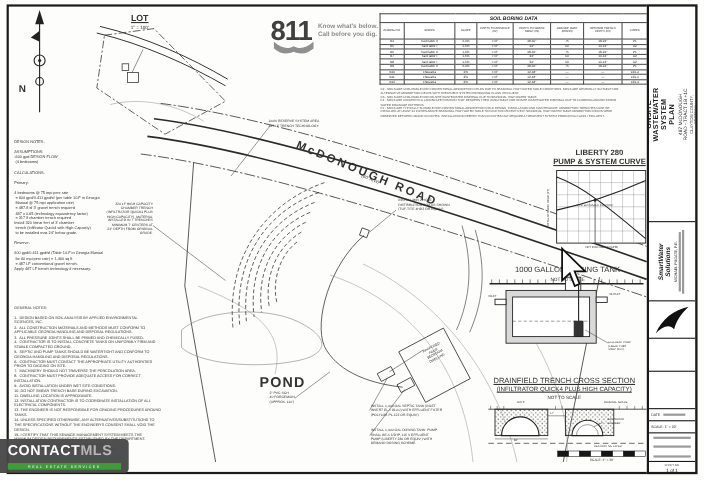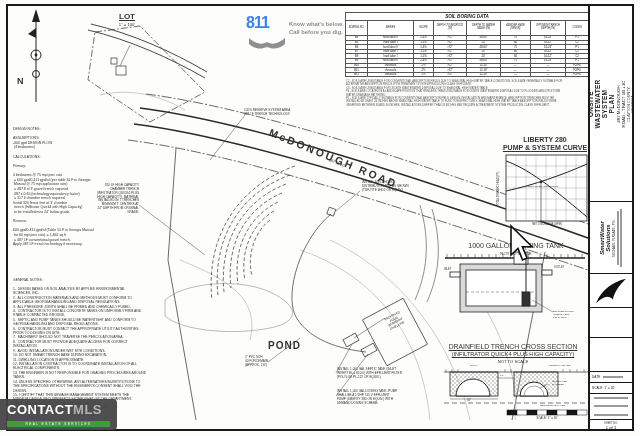--- a/index.html
+++ b/index.html
@@ -175,21 +175,21 @@
       <rect x="557" y="410" width="10" height="5" fill="#fff"></rect>
     <rect x="567" y="410" width="10" height="5" fill="#161616"></rect>
       <rect x="577" y="410" width="10" height="5" fill="#fff"></rect>
   </g>
 </svg>
 
 <div class="t b c" style="left:110px;top:12px;width:34px;font-size:8px;text-decoration:underline;z-index:2">LOT</div>
 <div class="t c" style="left:110px;top:22px;width:34px;font-size:4.2px;z-index:2">1" = 100'</div>
 <div class="t b" style="left:17px;top:76px;font-size:9px;z-index:2">N</div>
 
-<div class="t b" style="left:246px;top:13px;font-size:16px;color:#3b82f6;letter-spacing:-1px;z-index:2">811</div>
+<div class="t b" style="left:246px;top:13px;font-size:25px;color:#404040;letter-spacing:-1px;z-index:2">811</div>
 <div class="t b" style="left:289px;top:20px;font-size:5.8px;color:#8d8d8d;line-height:1.45;z-index:2">Know what's below.
 Call before you dig.</div>
 
 <div id="soil-table" style="z-index:3">
   <table>
     <colgroup>
         <col style="width:22px">
         <col style="width:46px">
         <col style="width:20px">
         <col style="width:33px">
@@ -390,21 +390,21 @@
 CHAMBER TRENCH
 (INFILTRATOR QUICK4 PLUS
 HIGH CAPACITY).  MATERIAL
 INSTALLED IN 7 TRENCHES
 MINIMUM 7' CENTERS AT
 24" DEPTH FROM ORIGINAL
 GRADE.</div>
 <div class="t" style="left:362px;top:181px;font-size:3.1px;z-index:2">INSTALL MIN 2 HOLE
 DISTRIBUTION BOX AS SHOWN
 (TUF-TITE 4HD2 OR EQUIV.)</div>
-<div class="t b" style="left:268px;top:340px;font-size:10px;letter-spacing:1px;z-index:2">POND</div>
+<div class="t b" style="left:236px;top:340px;font-size:13px;letter-spacing:1px;z-index:2">POND</div>
 <div class="t" style="left:245px;top:356px;font-size:3.1px;z-index:2">2" PVC SCH
 40 FORCEMAIN
 (APPROX. 110')</div>
 <div class="t" style="left:337px;top:368px;font-size:3.1px;z-index:2">INSTALL 1,000 GAL SEPTIC TANK (INLET
 INVERT EL = 810.0) WITH EFFLUENT FILTER
 (POLYLOK PL-122 OR EQUIV.)</div>
 <div class="t" style="left:337px;top:390px;font-size:3.1px;z-index:2">INSTALL 1,000 GAL DOSING TANK.  PUMP
 SHALL BE A 1/2HP, 115 V EFFLUENT
 PUMP (LIBERTY 280 OR EQUIV.) WITH
 DEMAND DOSING SCHEME.</div>

